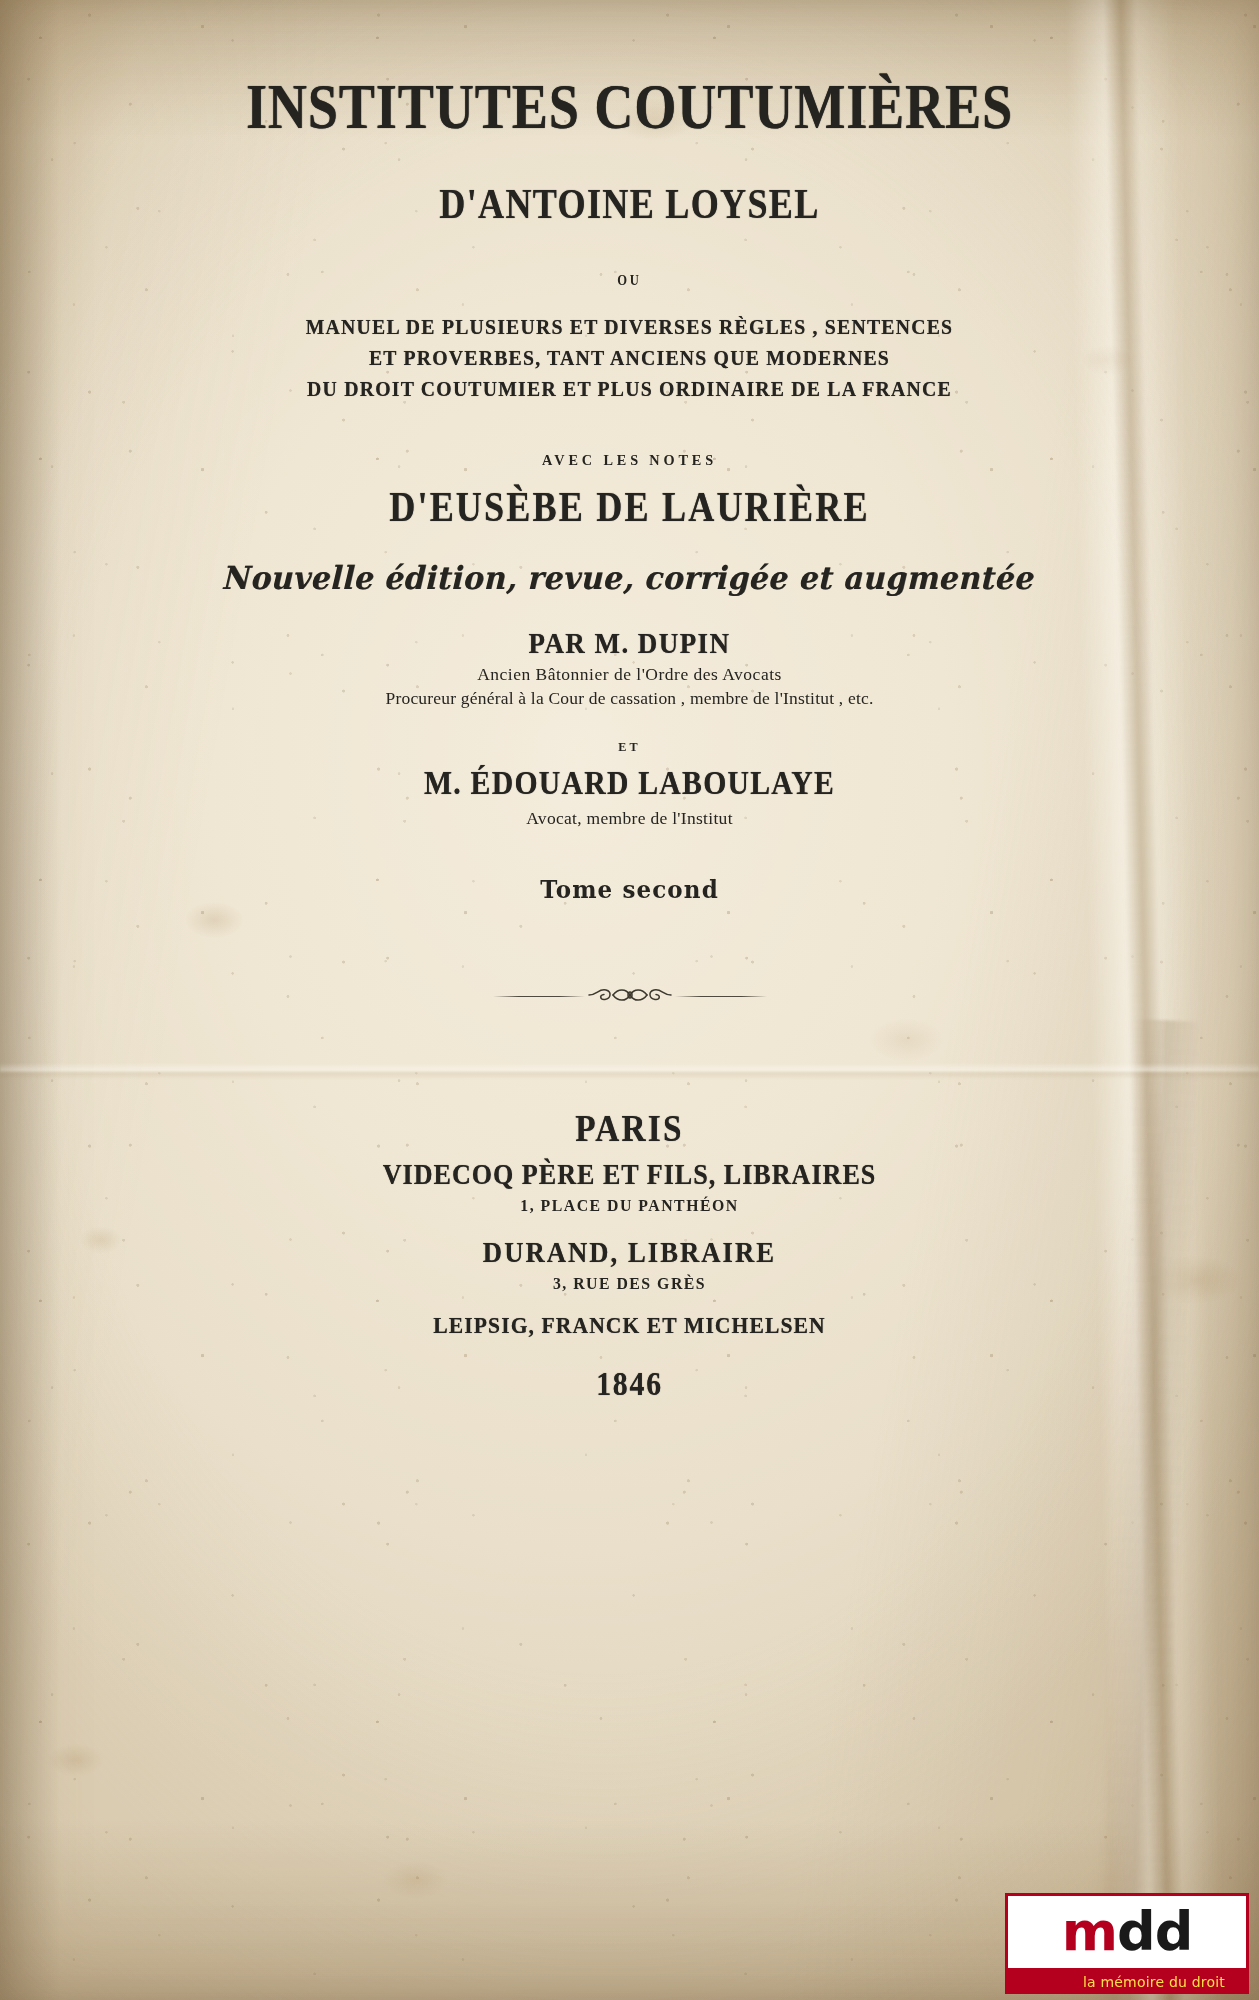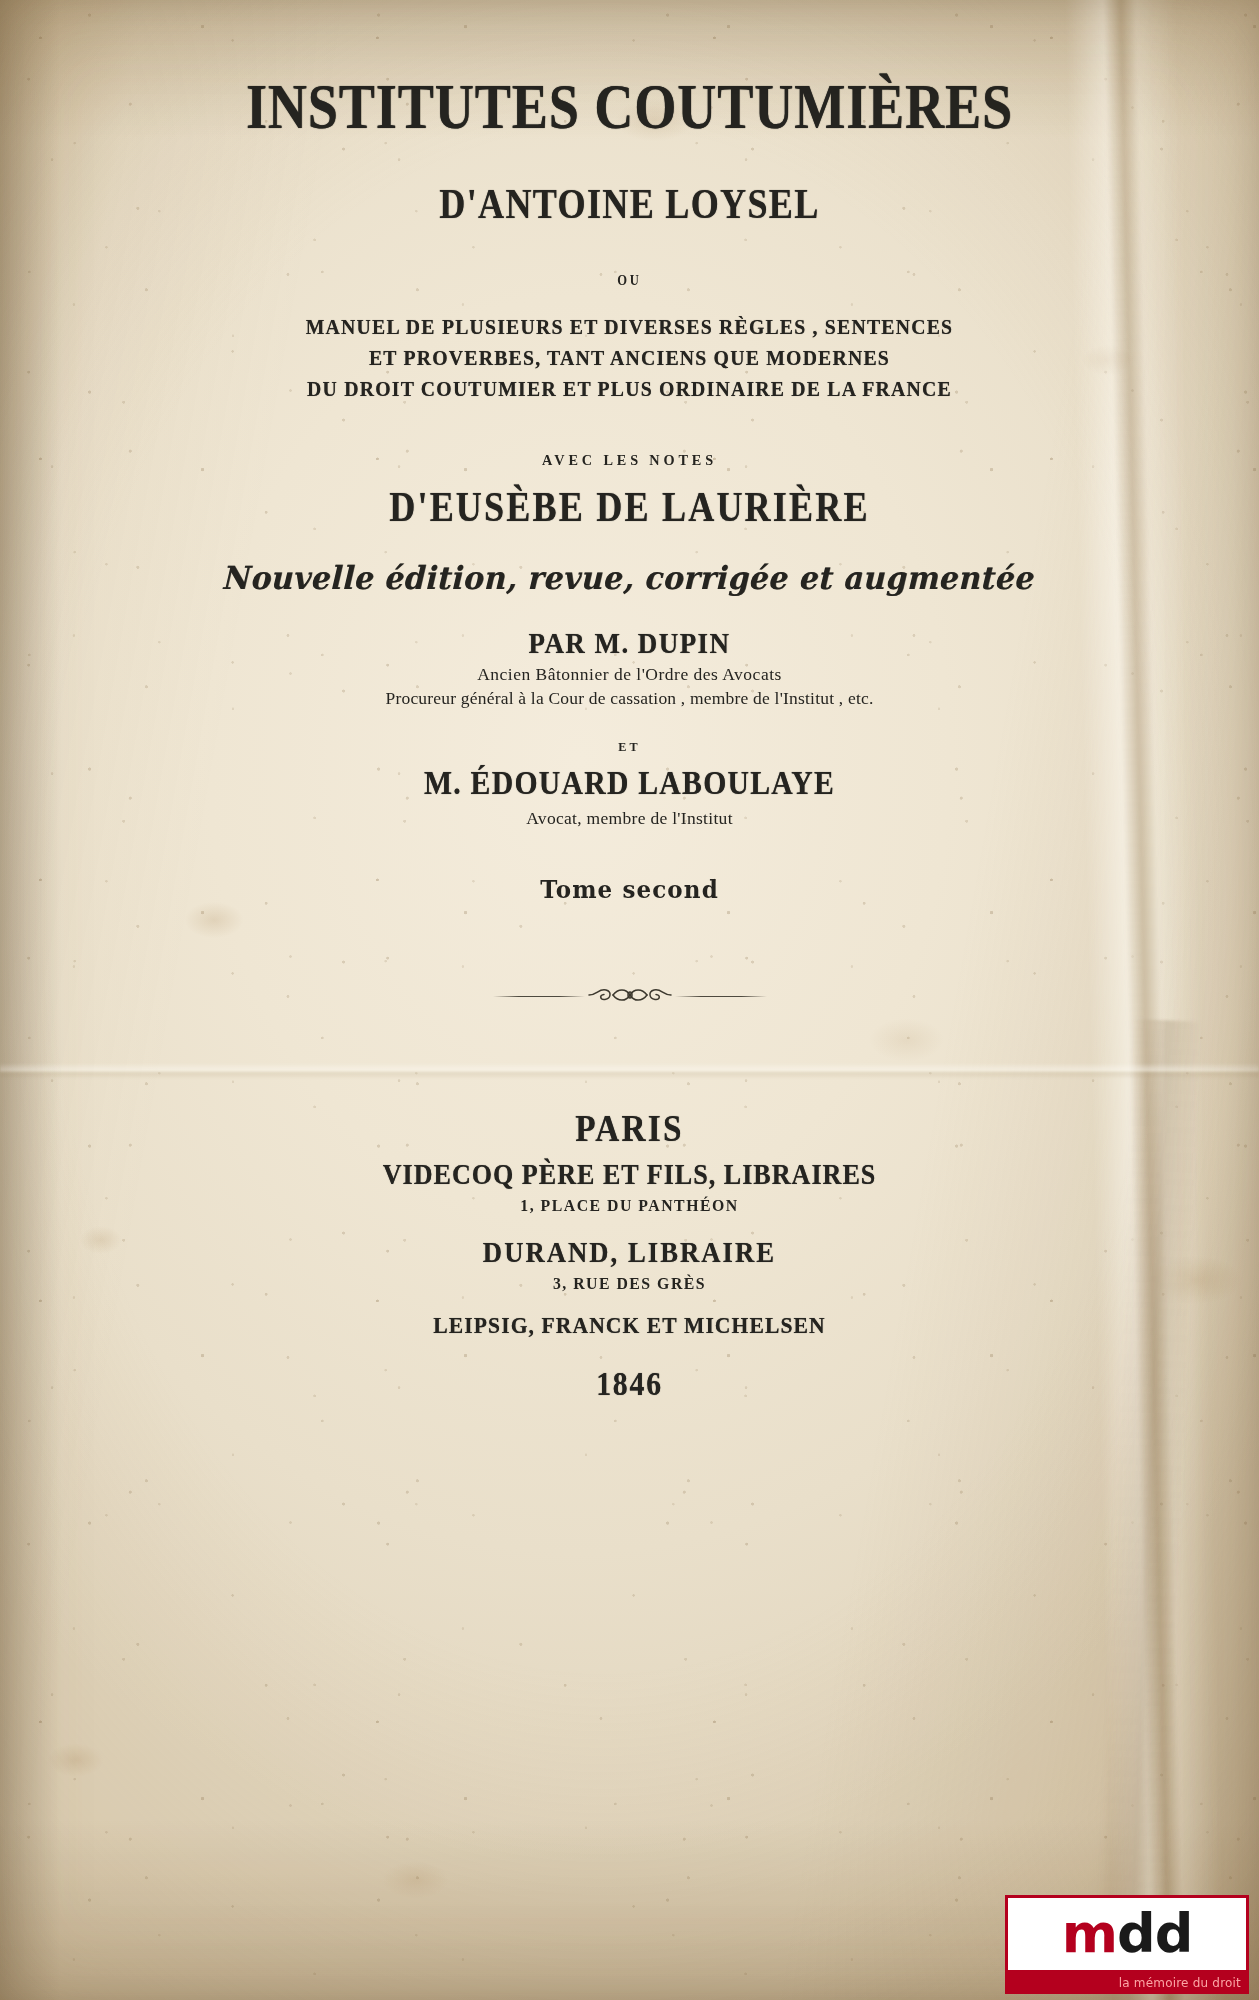--- a/index.html
+++ b/index.html
@@ -333,26 +333,26 @@
     line-height: 1;
     letter-spacing: -1px;
     display: flex;
     align-items: baseline;
   }
   #logo .lm-m { color: #b4001e; }
   #logo .lm-d1 { color: #1a1a1a; }
   #logo .lm-d2 { color: #1a1a1a; }
   #logo .logo-tagline {
     background: #b4001e;
-    color: #fca5a5;
+    color: #fde047;
     font-family: "DejaVu Sans", "Liberation Sans", sans-serif;
-    font-size: 12px;
+    font-size: 14px;
     font-weight: 400;
     text-align: right;
-    padding: 3px 8px 4px 0;
+    padding: 3px 24px 4px 0;
     letter-spacing: .2px;
   }
 
   
   .ink-fade {
     position: absolute; inset: 0;
     pointer-events: none;
     background: radial-gradient(ellipse 80% 70% at 48% 45%, rgba(255,255,255,0) 55%, rgba(214,196,166,.30) 100%);
     mix-blend-mode: multiply;
   }

